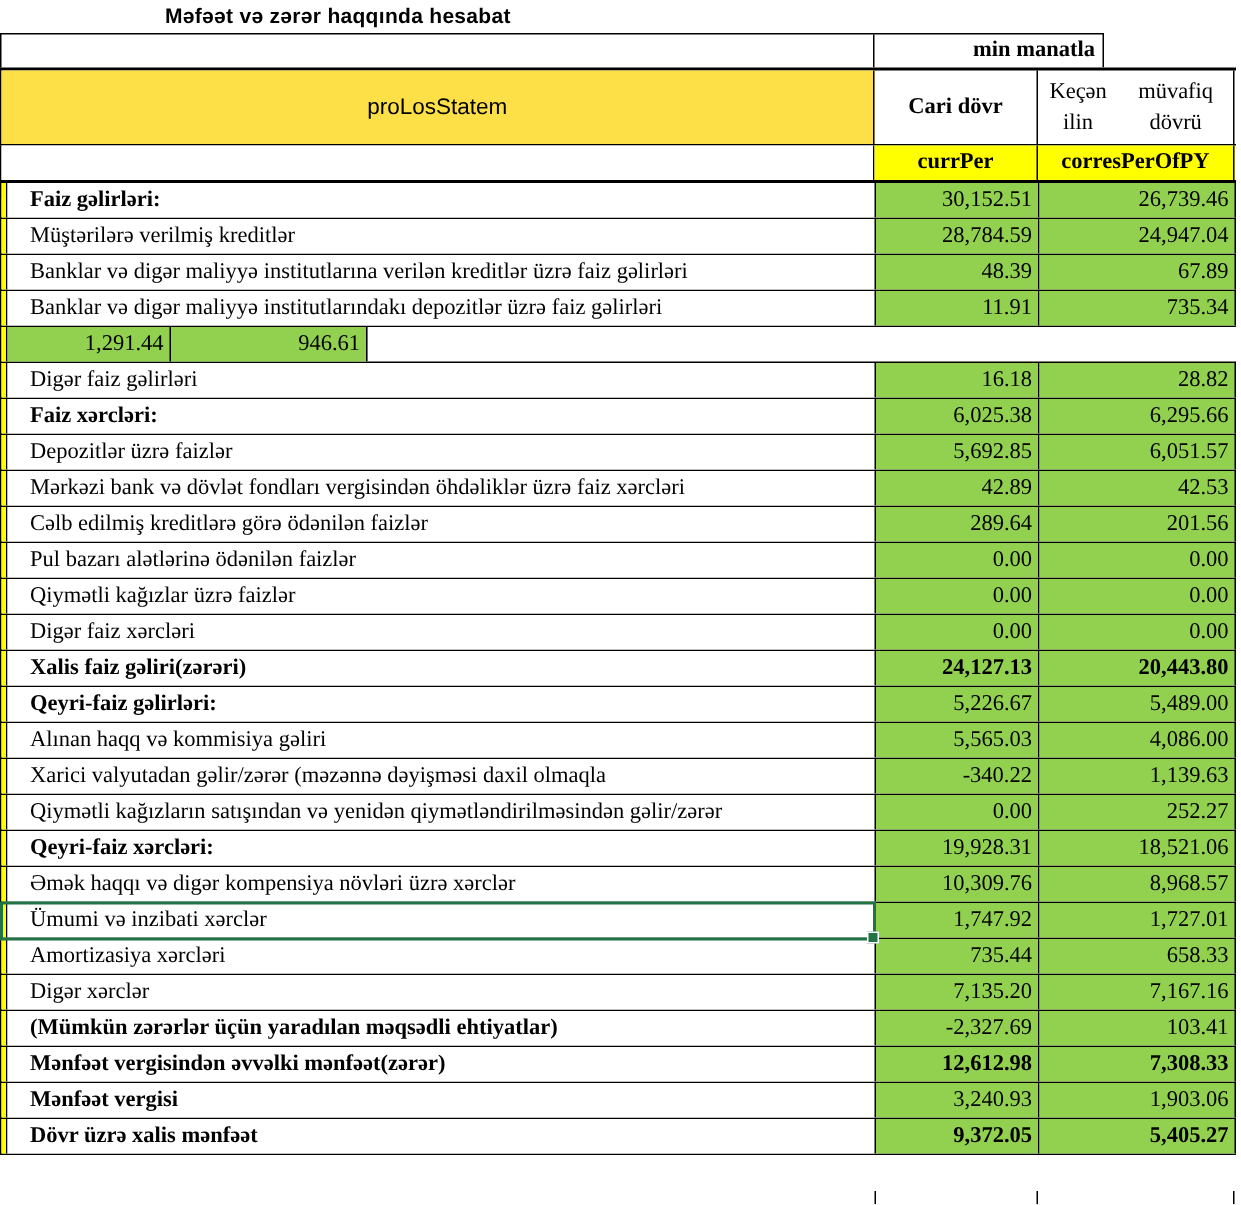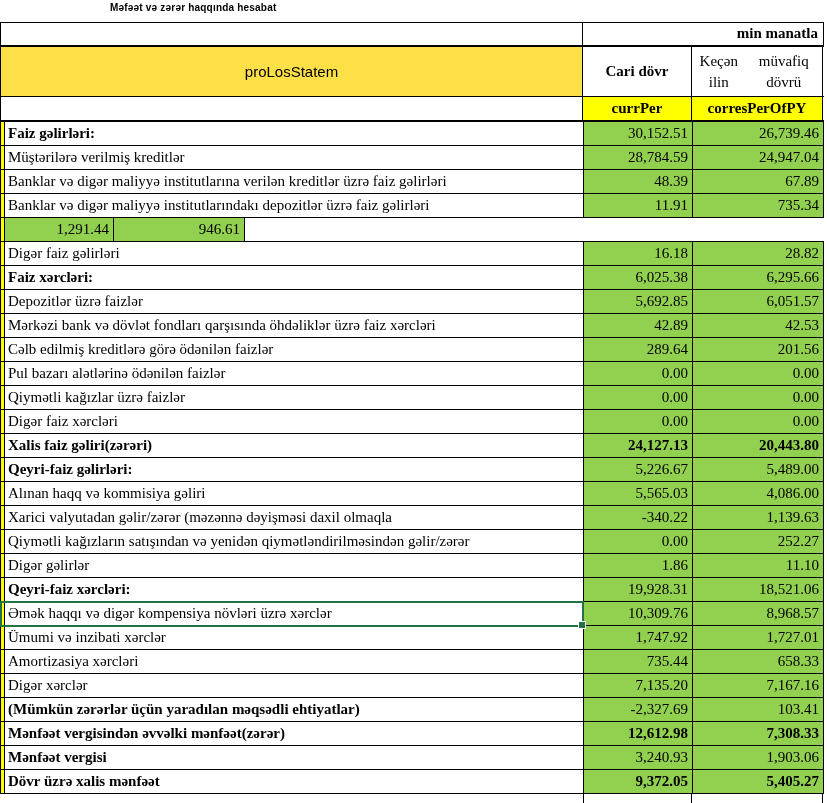--- a/index.html
+++ b/index.html
@@ -3,26 +3,26 @@
 <meta charset="utf-8">
 <style>
   html,body { margin:0; padding:0; background:#fff; }
   .sheet {
     position:relative; width:827px; height:803px; background:#ffffff;
     font-family:"Liberation Serif", serif; font-size:15px; color:#000;
     overflow:hidden;
   }
   .title {
     position:absolute; left:110px; top:2px;
-    font-family:"Liberation Sans", sans-serif; font-weight:bold; font-size:10px;
+    font-family:"Liberation Sans", sans-serif; font-weight:bold; font-size:14px;
     letter-spacing:0.2px;
   }
   
   .unit-row {
-    position:absolute; top:22px; left:0; width:824px; height:23px;
+    position:absolute; top:22px; left:0; width:736px; height:23px;
     display:flex; border:1px solid #000; border-bottom:none; box-sizing:border-box;
   }
   .unit-left  { width:582px; border-right:1px solid #000; box-sizing:border-box; }
   .unit-right { flex:1; text-align:right; font-weight:bold; padding-right:5px; line-height:21px; }
   
   .header-row {
     position:absolute; top:45px; left:0; width:824px; height:52px;
     display:flex; border-top:2px solid #000; border-left:1px solid #000;
     border-bottom:1px solid #000; box-sizing:border-box; background:#fff;
   }
@@ -55,21 +55,21 @@
   .data-rows {
     position:absolute; top:120px; left:0; width:824px;
     border-top:2px solid #000;
   }
   .drow {
     display:flex; height:24px; border-left:1px solid #000; border-bottom:1px solid #000;
     box-sizing:border-box; line-height:22px;
   }
   .sliver { width:4px; background:#FFFF00; border-right:1px solid #000; box-sizing:border-box; }
   .lbl {
-    width:579px; padding-left:3px; border-right:1px solid #000; box-sizing:border-box;
+    width:579px; padding-left:15px; border-right:1px solid #000; box-sizing:border-box;
     overflow:hidden; white-space:nowrap; background:#fff;
   }
   .val {
     border-right:1px solid #000; box-sizing:border-box; background:#92D050;
     text-align:right; padding-right:4px;
   }
   .v1 { width:109px; } .v2 { width:131px; }
   .b { font-weight:bold; }
   
   .selection {
@@ -157,21 +157,21 @@
         <div class="val v2">6,295.66</div>
       </div>
       <div class="drow">
         <div class="sliver"></div>
         <div class="lbl">Depozitlər üzrə faizlər</div>
         <div class="val v1">5,692.85</div>
         <div class="val v2">6,051.57</div>
       </div>
       <div class="drow">
         <div class="sliver"></div>
-        <div class="lbl">Mərkəzi bank və dövlət fondları qarşısında öhdəliklər üzrə faiz xərcləri</div>
+        <div class="lbl">Mərkəzi bank və dövlət fondları vergisindən öhdəliklər üzrə faiz xərcləri</div>
         <div class="val v1">42.89</div>
         <div class="val v2">42.53</div>
       </div>
       <div class="drow">
         <div class="sliver"></div>
         <div class="lbl">Cəlb edilmiş kreditlərə görə ödənilən faizlər</div>
         <div class="val v1">289.64</div>
         <div class="val v2">201.56</div>
       </div>
       <div class="drow">
@@ -214,26 +214,20 @@
         <div class="sliver"></div>
         <div class="lbl">Xarici valyutadan gəlir/zərər (məzənnə dəyişməsi daxil olmaqla</div>
         <div class="val v1">-340.22</div>
         <div class="val v2">1,139.63</div>
       </div>
       <div class="drow">
         <div class="sliver"></div>
         <div class="lbl">Qiymətli kağızların satışından və yenidən qiymətləndirilməsindən gəlir/zərər</div>
         <div class="val v1">0.00</div>
         <div class="val v2">252.27</div>
-      </div>
-      <div class="drow">
-        <div class="sliver"></div>
-        <div class="lbl">Digər gəlirlər</div>
-        <div class="val v1">1.86</div>
-        <div class="val v2">11.10</div>
       </div>
       <div class="drow">
         <div class="sliver"></div>
         <div class="lbl b">Qeyri-faiz xərcləri:</div>
         <div class="val v1">19,928.31</div>
         <div class="val v2">18,521.06</div>
       </div>
       <div class="drow">
         <div class="sliver"></div>
         <div class="lbl">Əmək haqqı və digər kompensiya növləri üzrə xərclər</div>

